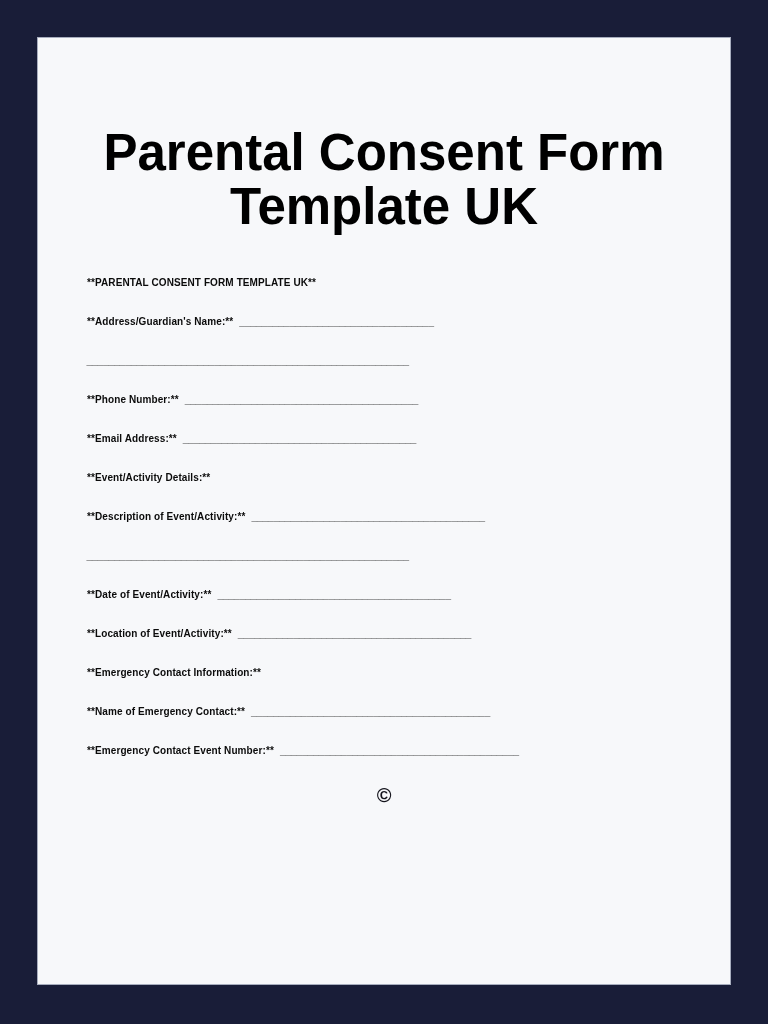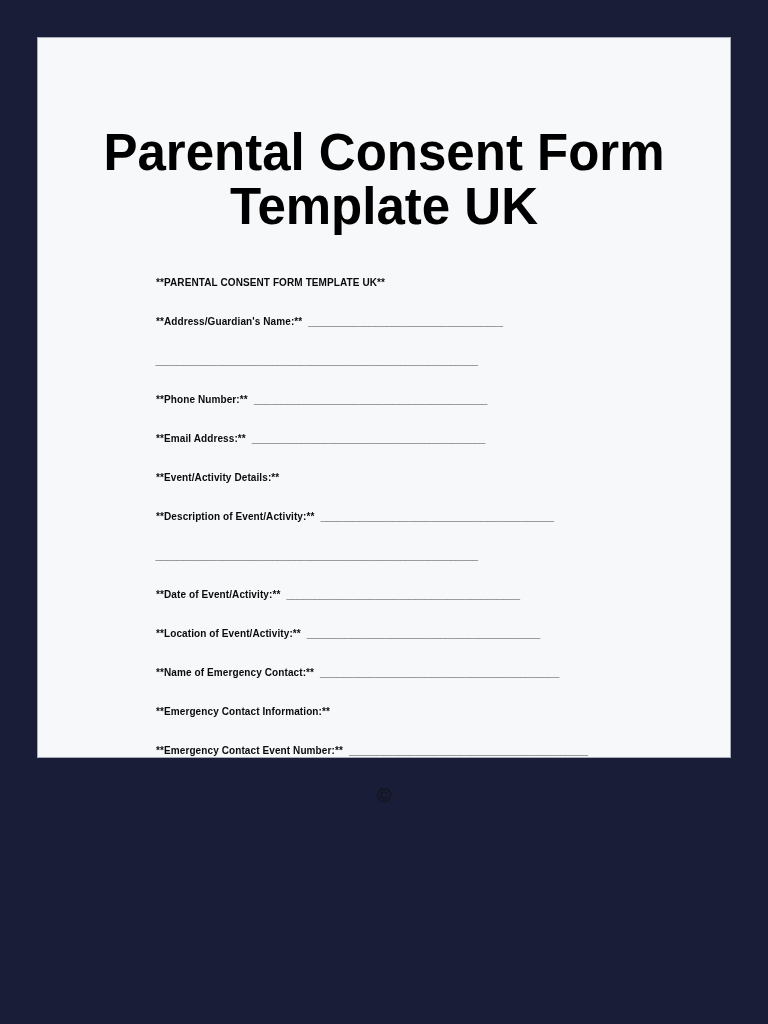--- a/index.html
+++ b/index.html
@@ -12,40 +12,40 @@
     background: #191d38;
     font-family: "Liberation Sans", sans-serif;
     position: relative;
     overflow: hidden;
   }
   .doc-page {
     position: absolute;
     left: 37px;
     top: 37px;
     width: 694px;
-    height: 721px;
+    height: 948px;
     background: #f7f8fa;
     border: 1px solid #a7adbe;
     box-sizing: border-box;
     color: #0b0b0b;
   }
   .doc-title {
     margin-top: 88px;
     text-align: center;
     font-size: 51px;
     line-height: 1.05;
     font-weight: bold;
     color: #000;
   }
   .doc-title .t-line {
     display: block;
   }
   .form-body {
     margin-top: 44px;
-    margin-left: 118px;
+    margin-left: 49px;
     margin-right: 40px;
   }
   .form-row {
     font-size: 10px;
     font-weight: bold;
     line-height: 12px;
     margin-bottom: 27px;
     white-space: nowrap;
     color: #0b0b0b;
   }
@@ -119,25 +119,25 @@
 
     <div class="form-row">
       <span class="field-label">**Date of Event/Activity:**</span><span class="blank-line">__________________________________________</span>
     </div>
 
     <div class="form-row">
       <span class="field-label">**Location of Event/Activity:**</span><span class="blank-line">__________________________________________</span>
     </div>
 
     <div class="form-row">
-      <span class="field-label">**Name of Emergency Contact:**</span><span class="blank-line">___________________________________________</span>
+      <span class="field-label">**Emergency Contact Information:**</span>
     </div>
 
     <div class="form-row">
-      <span class="field-label">**Emergency Contact Information:**</span>
+      <span class="field-label">**Name of Emergency Contact:**</span><span class="blank-line">___________________________________________</span>
     </div>
 
 
     <div class="form-row">
       <span class="field-label">**Emergency Contact Event Number:**</span><span class="blank-line">___________________________________________</span>
     </div>
 
   </div>
 
   <div class="doc-footer">

